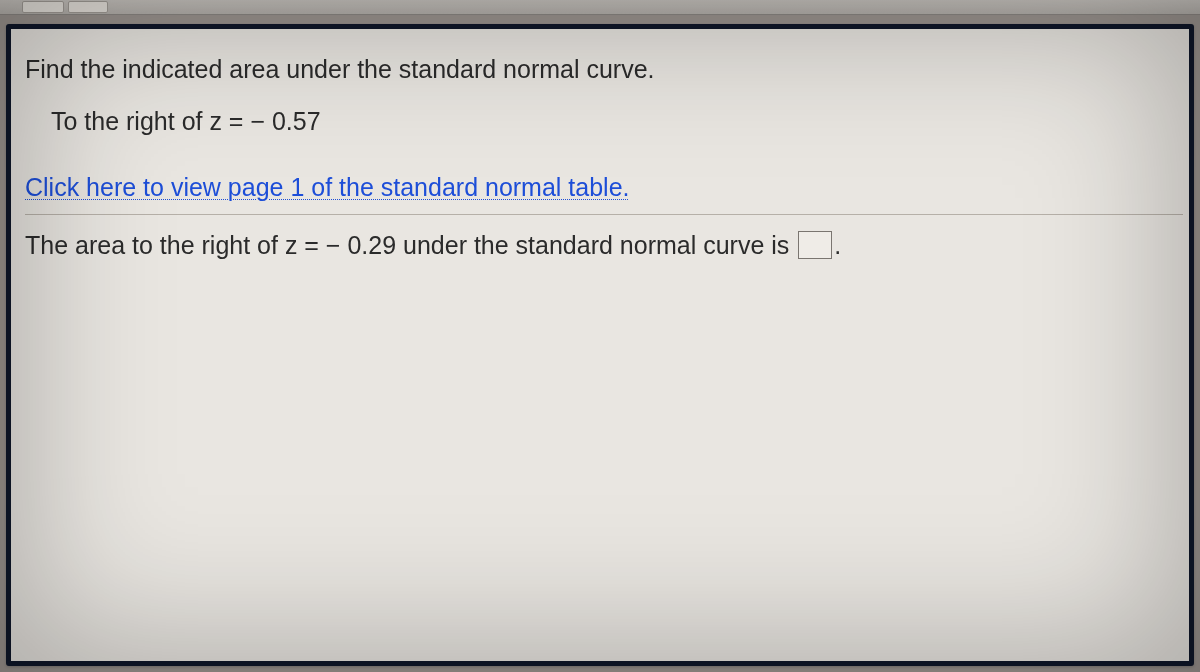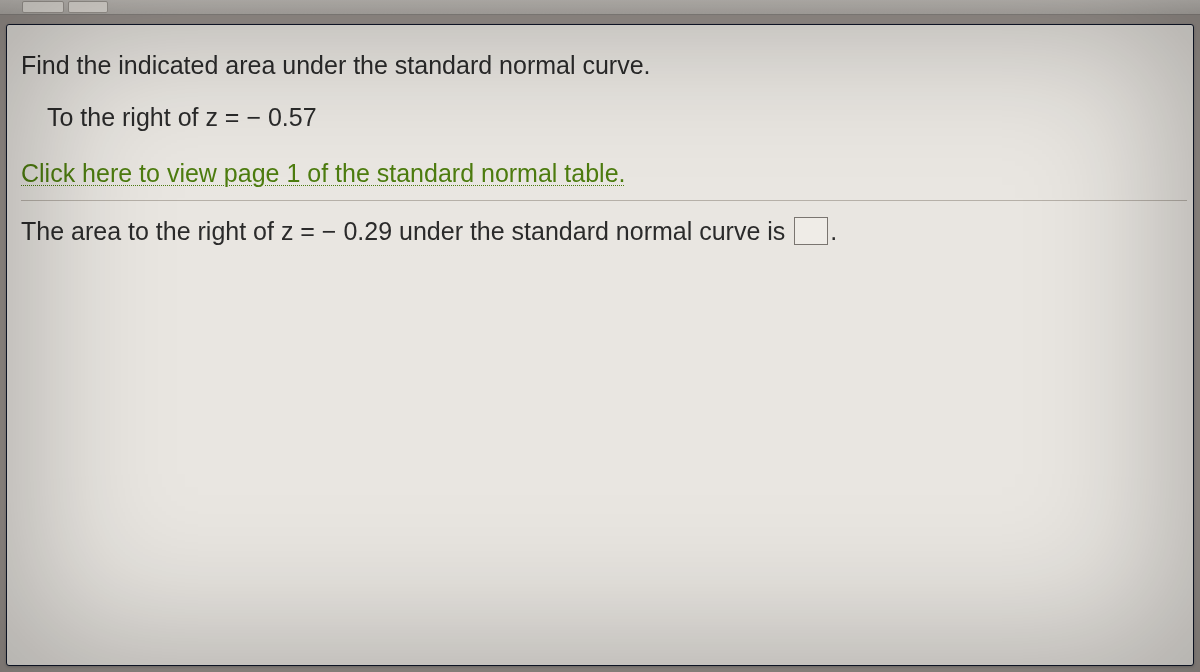--- a/index.html
+++ b/index.html
@@ -33,41 +33,41 @@
   }
   .btn-a { left: 22px; width: 40px; }
   .btn-b { left: 68px; width: 38px; }
   .sheet {
     position: absolute;
     top: 24px;
     left: 6px;
     right: 6px;
     bottom: 6px;
     background: #e9e6e1;
-    border: 1px solid #0f172a;
+    border: 5px solid #0f172a;
     border-radius: 3px;
     box-shadow: 0 1px 3px rgba(0,0,0,0.2);
     box-sizing: border-box;
     padding: 24px 6px 6px 14px;
     color: #2b2b2b;
     font-size: 25px;
     line-height: 1.35;
   }
   .prompt {
     margin-bottom: 18px;
   }
   .sub-prompt {
     padding-left: 26px;
-    margin-bottom: 22px;
+    margin-bottom: 32px;
   }
   .links {
     margin-bottom: 10px;
   }
   .link {
-    color: #4d7c0f;
+    color: #1d4ed8;
     text-decoration: underline;
     text-decoration-style: dotted;
     text-decoration-thickness: 1px;
     text-underline-offset: 3px;
     cursor: pointer;
   }
   hr.divider {
     border: none;
     border-top: 1px solid #b6b0a8;
     margin: 8px 0 14px 0;

